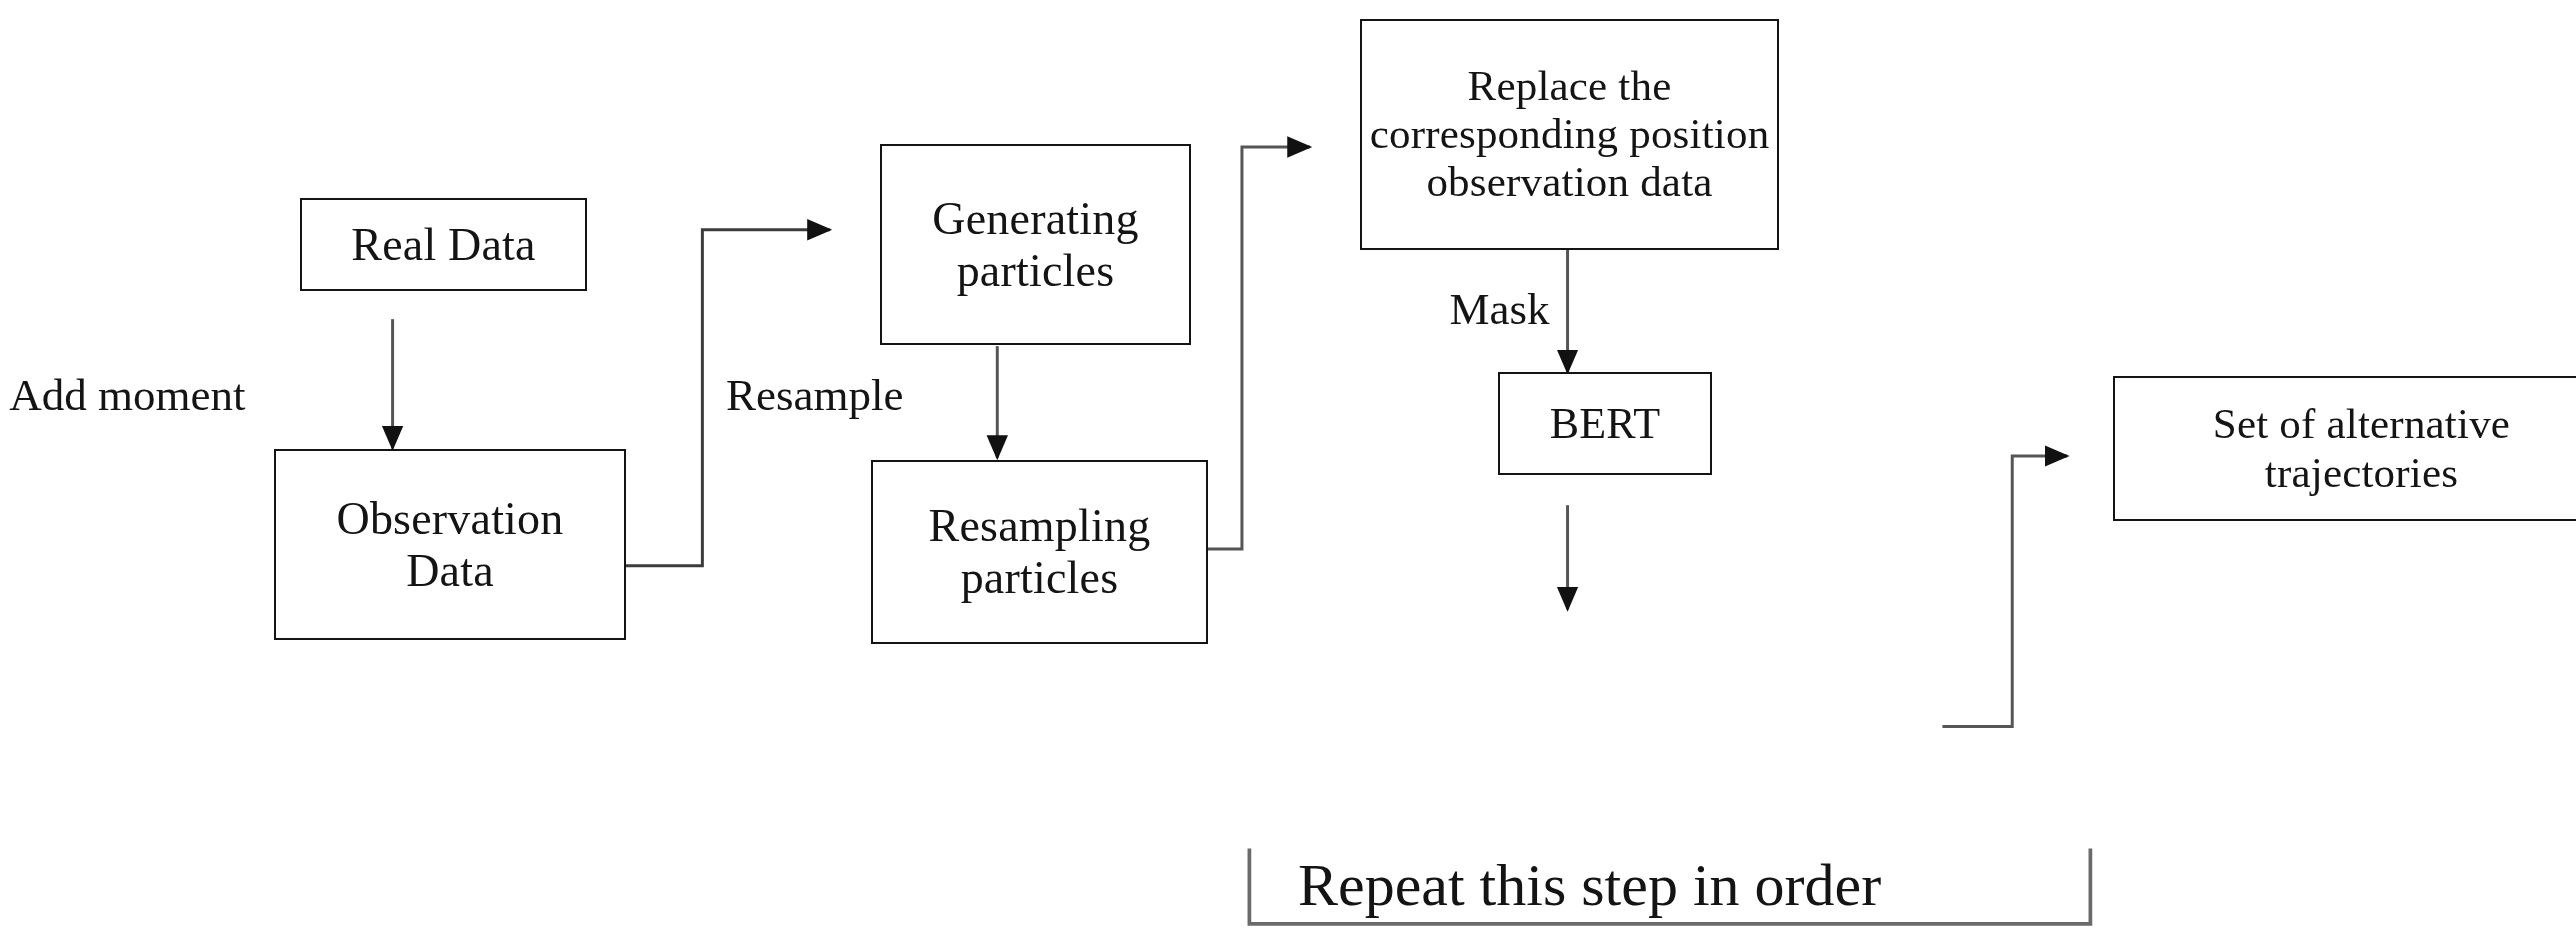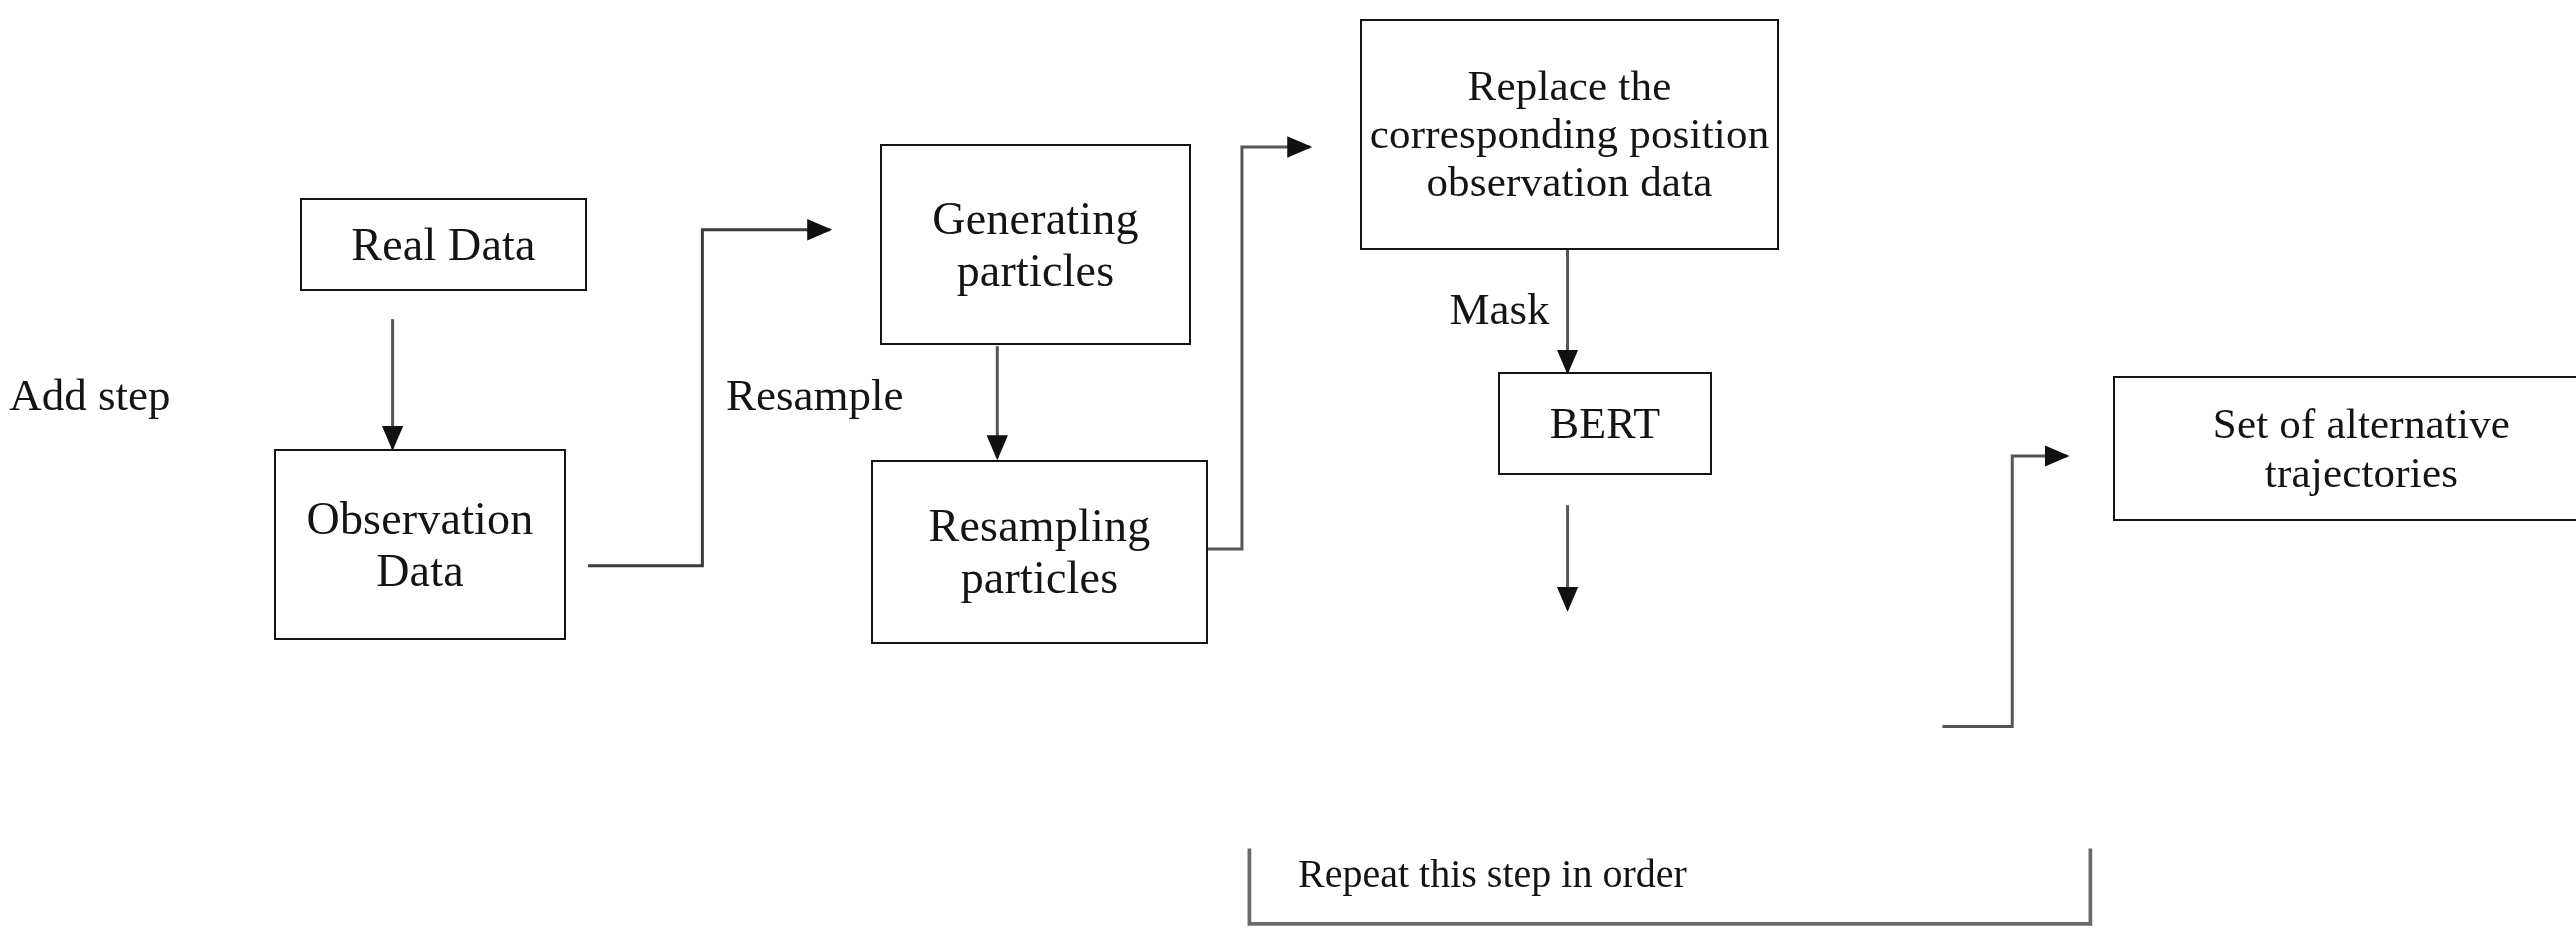--- a/index.html
+++ b/index.html
@@ -83,21 +83,21 @@
 
     <path class="edge-line" marker-end="url(#arrow)" d="M 2088,781 L 2163,781 L 2163,490 L 2222,490"></path>
 
     <path class="bracket" d="M 1343,912 L 1343,993 L 2247,993 L 2247,912"></path>
   </svg>
 
   <div class="node" style="left:263px; top:198px; width:287px; height:93px; font-size:46px;">
     <span>Real  Data</span>
   </div>
 
-  <div class="node" style="left:237px; top:449px; width:292px; height:191px; font-size:46px; white-space:pre-line;">
+  <div class="node" style="left:237px; top:449px; width:352px; height:191px; font-size:46px; white-space:pre-line;">
     <span>Observation
 Data</span>
   </div>
 
   <div class="node" style="left:843px; top:144px; width:311px; height:201px; font-size:46px; white-space:pre-line;">
     <span>Generating
 particles</span>
   </div>
 
   <div class="node" style="left:834px; top:460px; width:337px; height:184px; font-size:46px; white-space:pre-line;">
@@ -114,23 +114,23 @@
   <div class="node" style="left:1461px; top:372px; width:214px; height:103px; font-size:44px;">
     <span>BERT</span>
   </div>
 
 
   <div class="node" style="left:2076px; top:376px; width:497px; height:145px; font-size:43px; white-space:pre-line;">
     <span>Set of alternative
 trajectories</span>
   </div>
 
-  <div class="label" style="left:9.3px; top:370px; width:288px; font-size:45px; text-align:left;">Add step</div>
+  <div class="label" style="left:9.3px; top:370px; width:288px; font-size:45px; text-align:left;">Add moment</div>
 
   <div class="label" style="left:726px; top:370px; width:186px; font-size:45px; text-align:left;">Resample</div>
 
   <div class="label" style="left:1416px; top:284px; width:167px; font-size:45px; text-align:center;">Mask</div>
 
 
-  <div class="label" style="left:1298px; top:851px; width:744px; font-size:40px; text-align:left;">Repeat this step in order</div>
+  <div class="label" style="left:1298px; top:851px; width:744px; font-size:60px; text-align:left;">Repeat this step in order</div>
 
 </div>
 
 
 </body></html>

